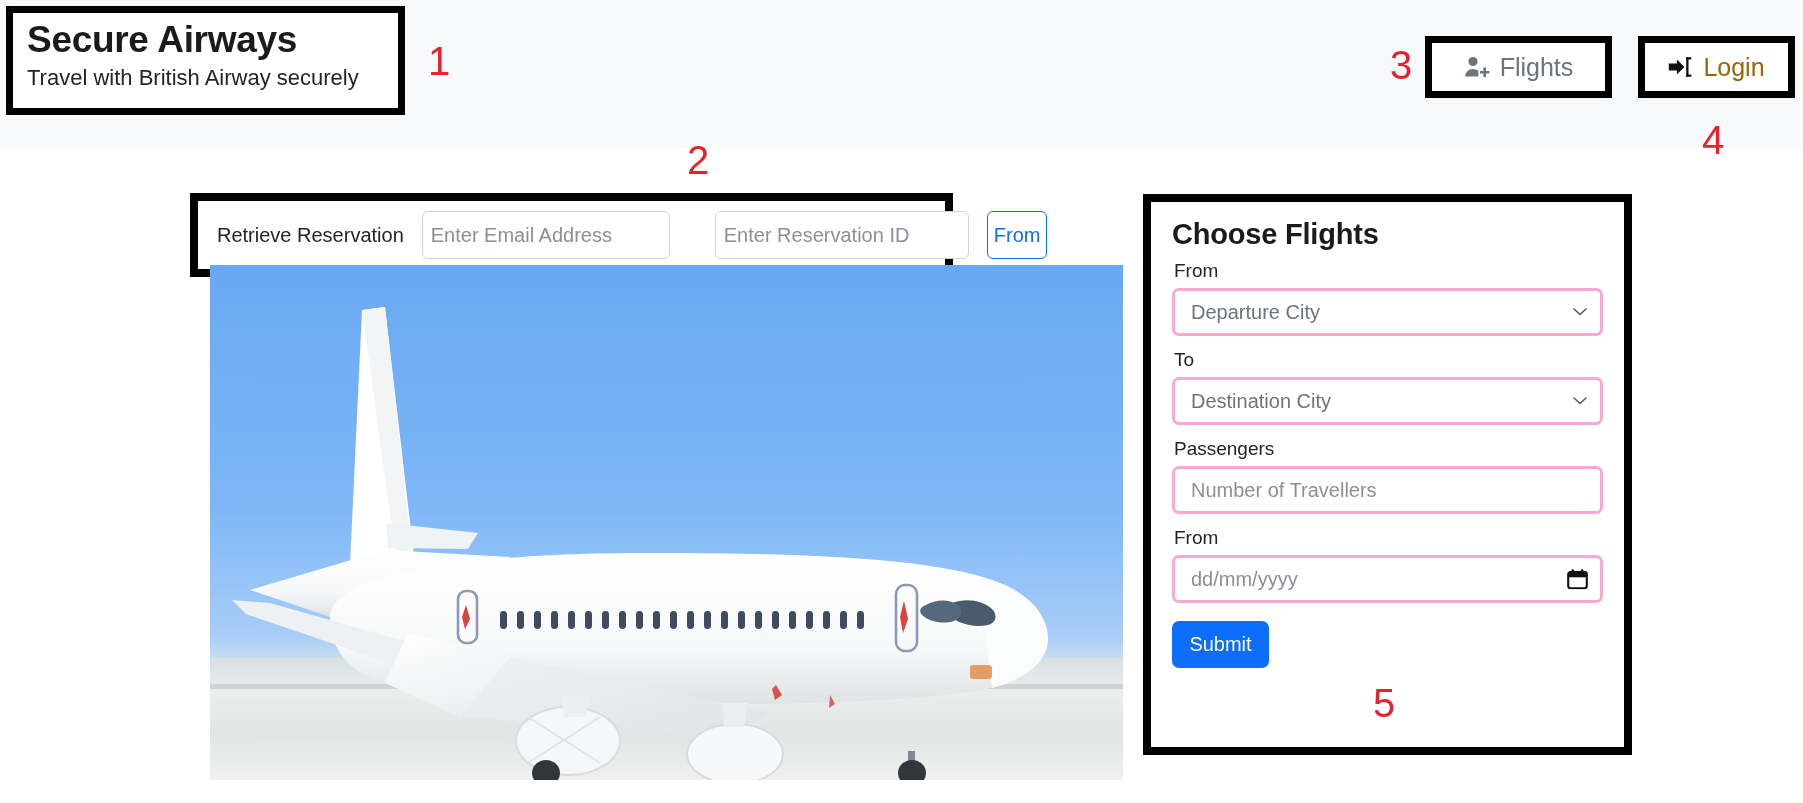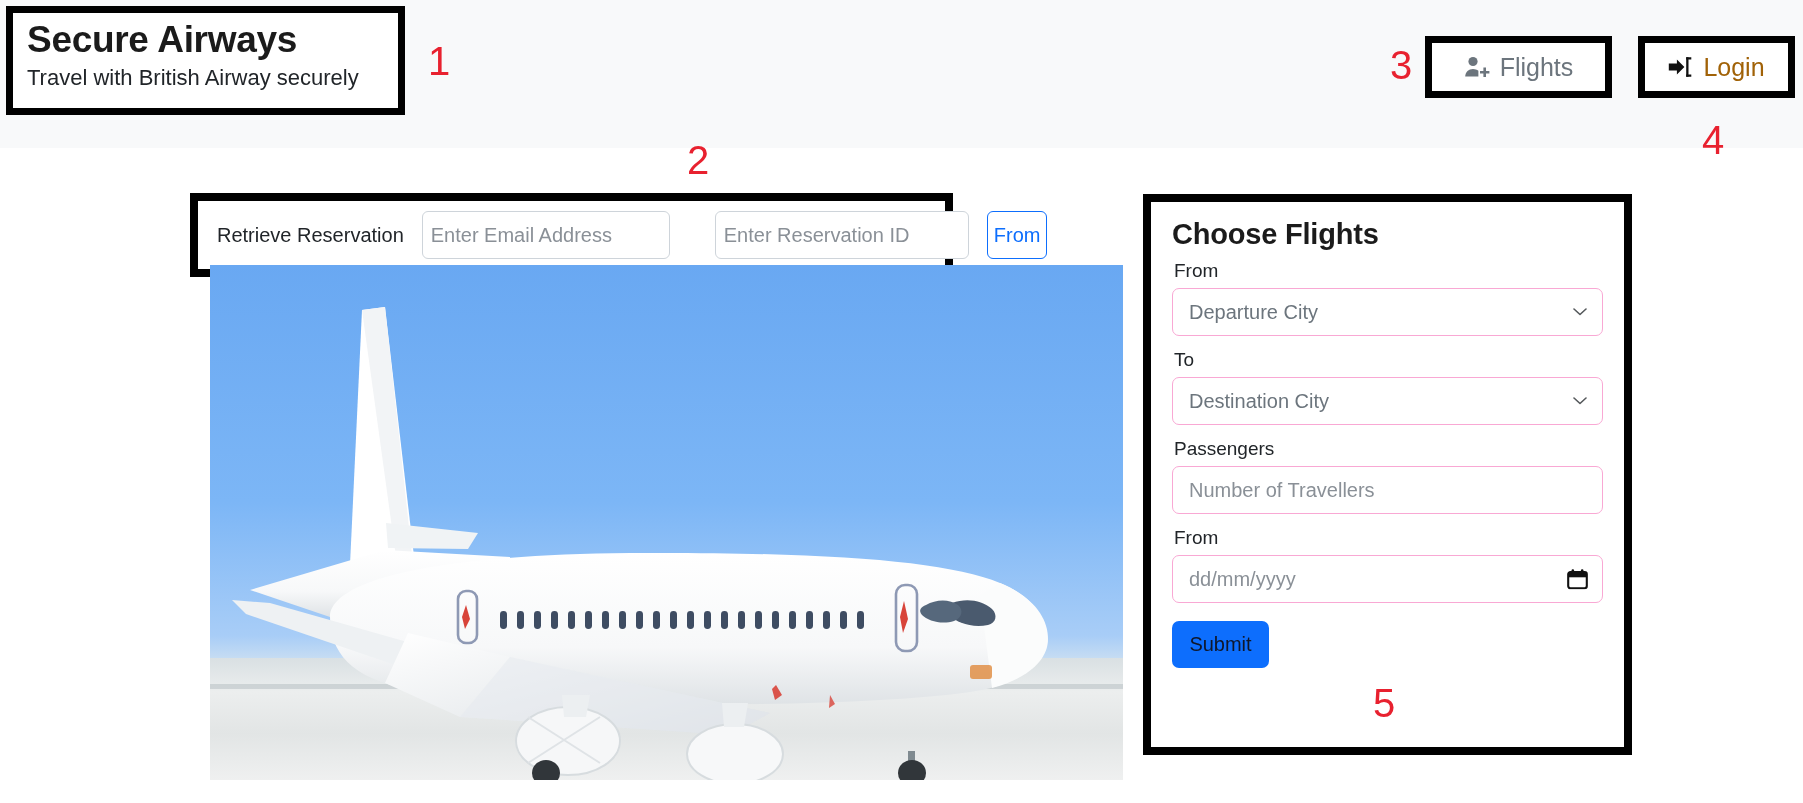--- a/index.html
+++ b/index.html
@@ -169,21 +169,21 @@
   .field-label {
     font-size: 19px;
     color: #212529;
     margin: 0 0 6px 2px;
   }
   .field-group { margin-bottom: 13px; }
 
   .form-control {
     width: 100%;
     height: 48px;
-    border: 1px solid #f9a8d4;
+    border: 3px solid #f9a8d4;
     border-radius: 7px;
     background: #ffffff;
     font-size: 20px;
     color: #6c757d;
     padding: 0 16px;
     outline: none;
     font-family: "Liberation Sans", sans-serif;
     appearance: none;
     -webkit-appearance: none;
     position: relative;
@@ -209,21 +209,21 @@
   }
 
   #submit-btn {
     margin-top: 5px;
     height: 47px;
     min-width: 97px;
     padding: 0 3px;
     border: none;
     border-radius: 7px;
     background: #0d6efd;
-    color: #0f172a;
+    color: #fef9c3;
     font-size: 20px;
     cursor: pointer;
     font-family: "Liberation Sans", sans-serif;
   }
 
   
   .annot {
     position: absolute;
     color: #e8212f;
     font-size: 40px;

